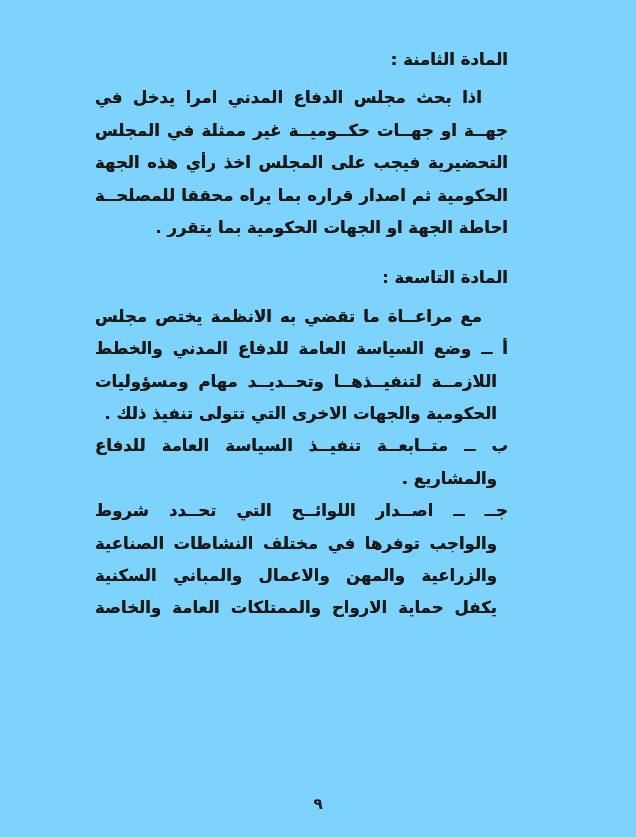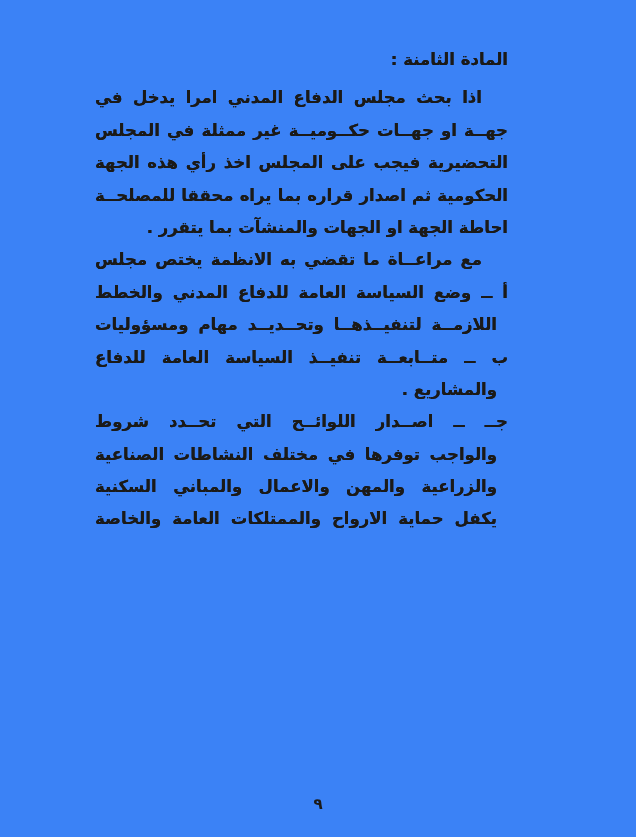--- a/index.html
+++ b/index.html
@@ -1,19 +1,19 @@
 <!DOCTYPE html>
 <html lang="ar" dir="rtl"><head>
 <meta charset="utf-8">
 <style>
   html, body { margin:0; padding:0; background:#ffffff; }
   .page {
     position:relative;
     width:636px; height:837px;
-    background:#3b82f6;
+    background:#7dd3fc;
     font-family:"DejaVu Sans", sans-serif;
     color:#1b1a18;
     overflow:hidden;
   }
   .content {
     position:absolute;
     top:44px; right:128px; width:413px;
     direction:rtl;
     font-size:16.5px;
     font-weight:bold;
@@ -50,27 +50,29 @@
 
 <div class="page">
   <div class="content">
 
     <h2 class="heading">المادة الثامنة :</h2>
 
     <div class="ln indent">اذا بحث مجلس الدفاع المدني امرا يدخل في اختصاص</div>
     <div class="ln">جهــة او جهــات حكــوميــة غير ممثلة في المجلس او اللجنــة</div>
     <div class="ln">التحضيرية فيجب على المجلس اخذ رأي هذه الجهة او الجهات</div>
     <div class="ln">الحكومية ثم اصدار قراره بما يراه محققا للمصلحــة العامة مع</div>
-    <div class="ln last">احاطة الجهة او الجهات والمنشآت بما يتقرر .</div>
+    <div class="ln last">احاطة الجهة او الجهات الحكومية بما يتقرر .</div>
 
+    <h2 class="heading h9">المادة التاسعة :</h2>
 
     <div class="ln indent">مع مراعــاة ما تقضي به الانظمة يختص مجلس الدفاع</div>
 
     <div class="ln">أ ــ وضع السياسة العامة للدفاع المدني والخطط والمشاريع</div>
     <div class="ln hang">اللازمــة لتنفيــذهــا وتحــديــد مهام ومسؤوليات الاجهزة</div>
+    <div class="ln hang last">الحكومية والجهات الاخرى التي تتولى تنفيذ ذلك .</div>
 
     <div class="ln">ب ــ متــابعــة تنفيــذ السياسة العامة للدفاع المدني وخططه</div>
     <div class="ln hang last">والمشاريع .</div>
 
     <div class="ln">جــ ــ اصــدار اللوائــح التي تحــدد شروط وقــواعــد السلامة</div>
     <div class="ln hang">والواجب توفرها في مختلف النشاطات الصناعية والتجارية</div>
     <div class="ln hang">والزراعية والمهن والاعمال والمباني السكنية والمنشآت بما</div>
     <div class="ln hang last">يكفل حماية الارواح والممتلكات العامة والخاصة بالاتفاق</div>
 
   </div>

